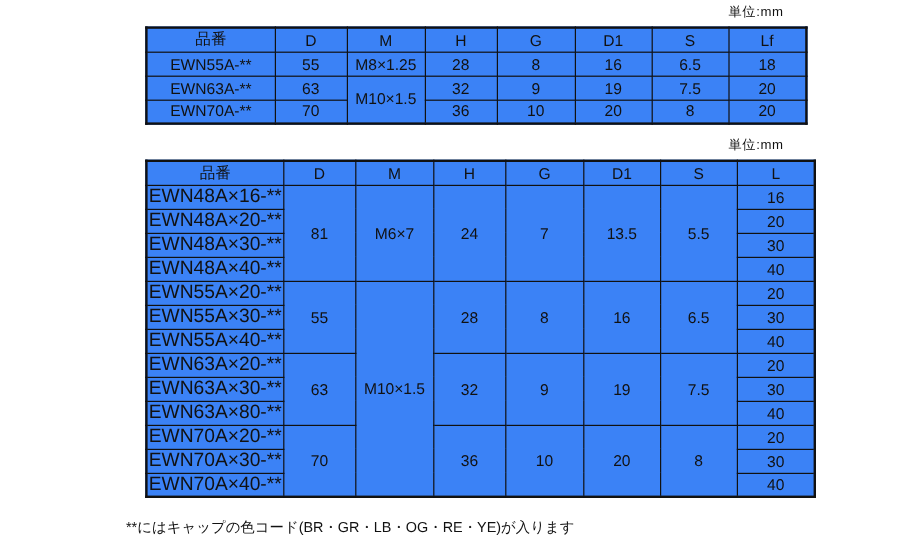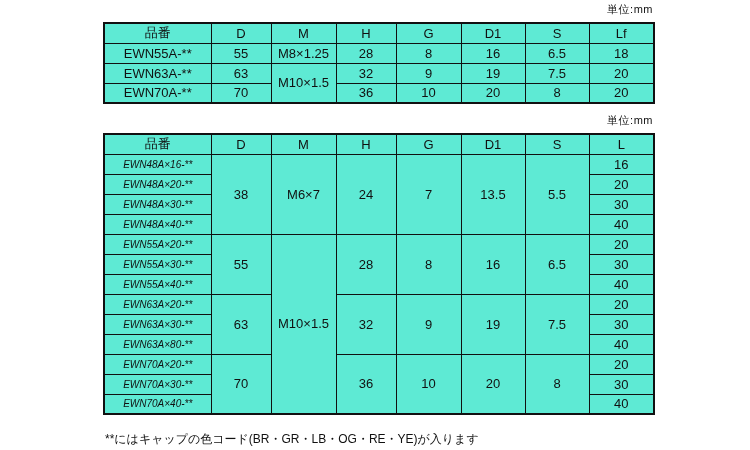--- a/index.html
+++ b/index.html
@@ -16,40 +16,40 @@
     position: absolute;
     right: 97px;
     font-size: 11px;
     color: #111111;
     letter-spacing: 0.5px;
   }
   .unit-top { top: 2px; }
   .unit-bottom { top: 113px; }
   table.spec-table {
     position: absolute;
-    left: 103px;
+    left: 121px;
     border-collapse: collapse;
     table-layout: fixed;
-    background: #5eead4;
+    background: #3b82f6;
     border: 2px solid #111111;
   }
   #table1 { top: 22px; }
   #table2 { top: 133px; }
   .spec-table th, .spec-table td {
     border: 1px solid #111111;
     text-align: center;
     vertical-align: middle;
     font-size: 13px;
     font-weight: normal;
     padding: 0 1px;
     height: 20px;
     white-space: nowrap;
     overflow: hidden;
   }
-  #table2 td.partcol { font-size: 10px; font-style: italic; }
+  #table2 td.partcol { font-size: 16px; }
   .footnote {
     position: absolute;
     left: 105px;
     top: 431px;
     font-size: 12px;
     color: #111111;
     white-space: nowrap;
   }
 </style>
 </head>
@@ -134,21 +134,21 @@
         <th>H</th>
         <th>G</th>
         <th>D1</th>
         <th>S</th>
         <th>L</th>
       </tr>
     </thead>
     <tbody>
       <tr>
         <td class="partcol">EWN48A×16-**</td>
-        <td rowspan="4">38</td>
+        <td rowspan="4">81</td>
         <td rowspan="4">M6×7</td>
         <td rowspan="4">24</td>
         <td rowspan="4">7</td>
         <td rowspan="4">13.5</td>
         <td rowspan="4">5.5</td>
         <td>16</td>
       </tr>
       <tr>
         <td class="partcol">EWN48A×20-**</td>
         <td>20</td>

